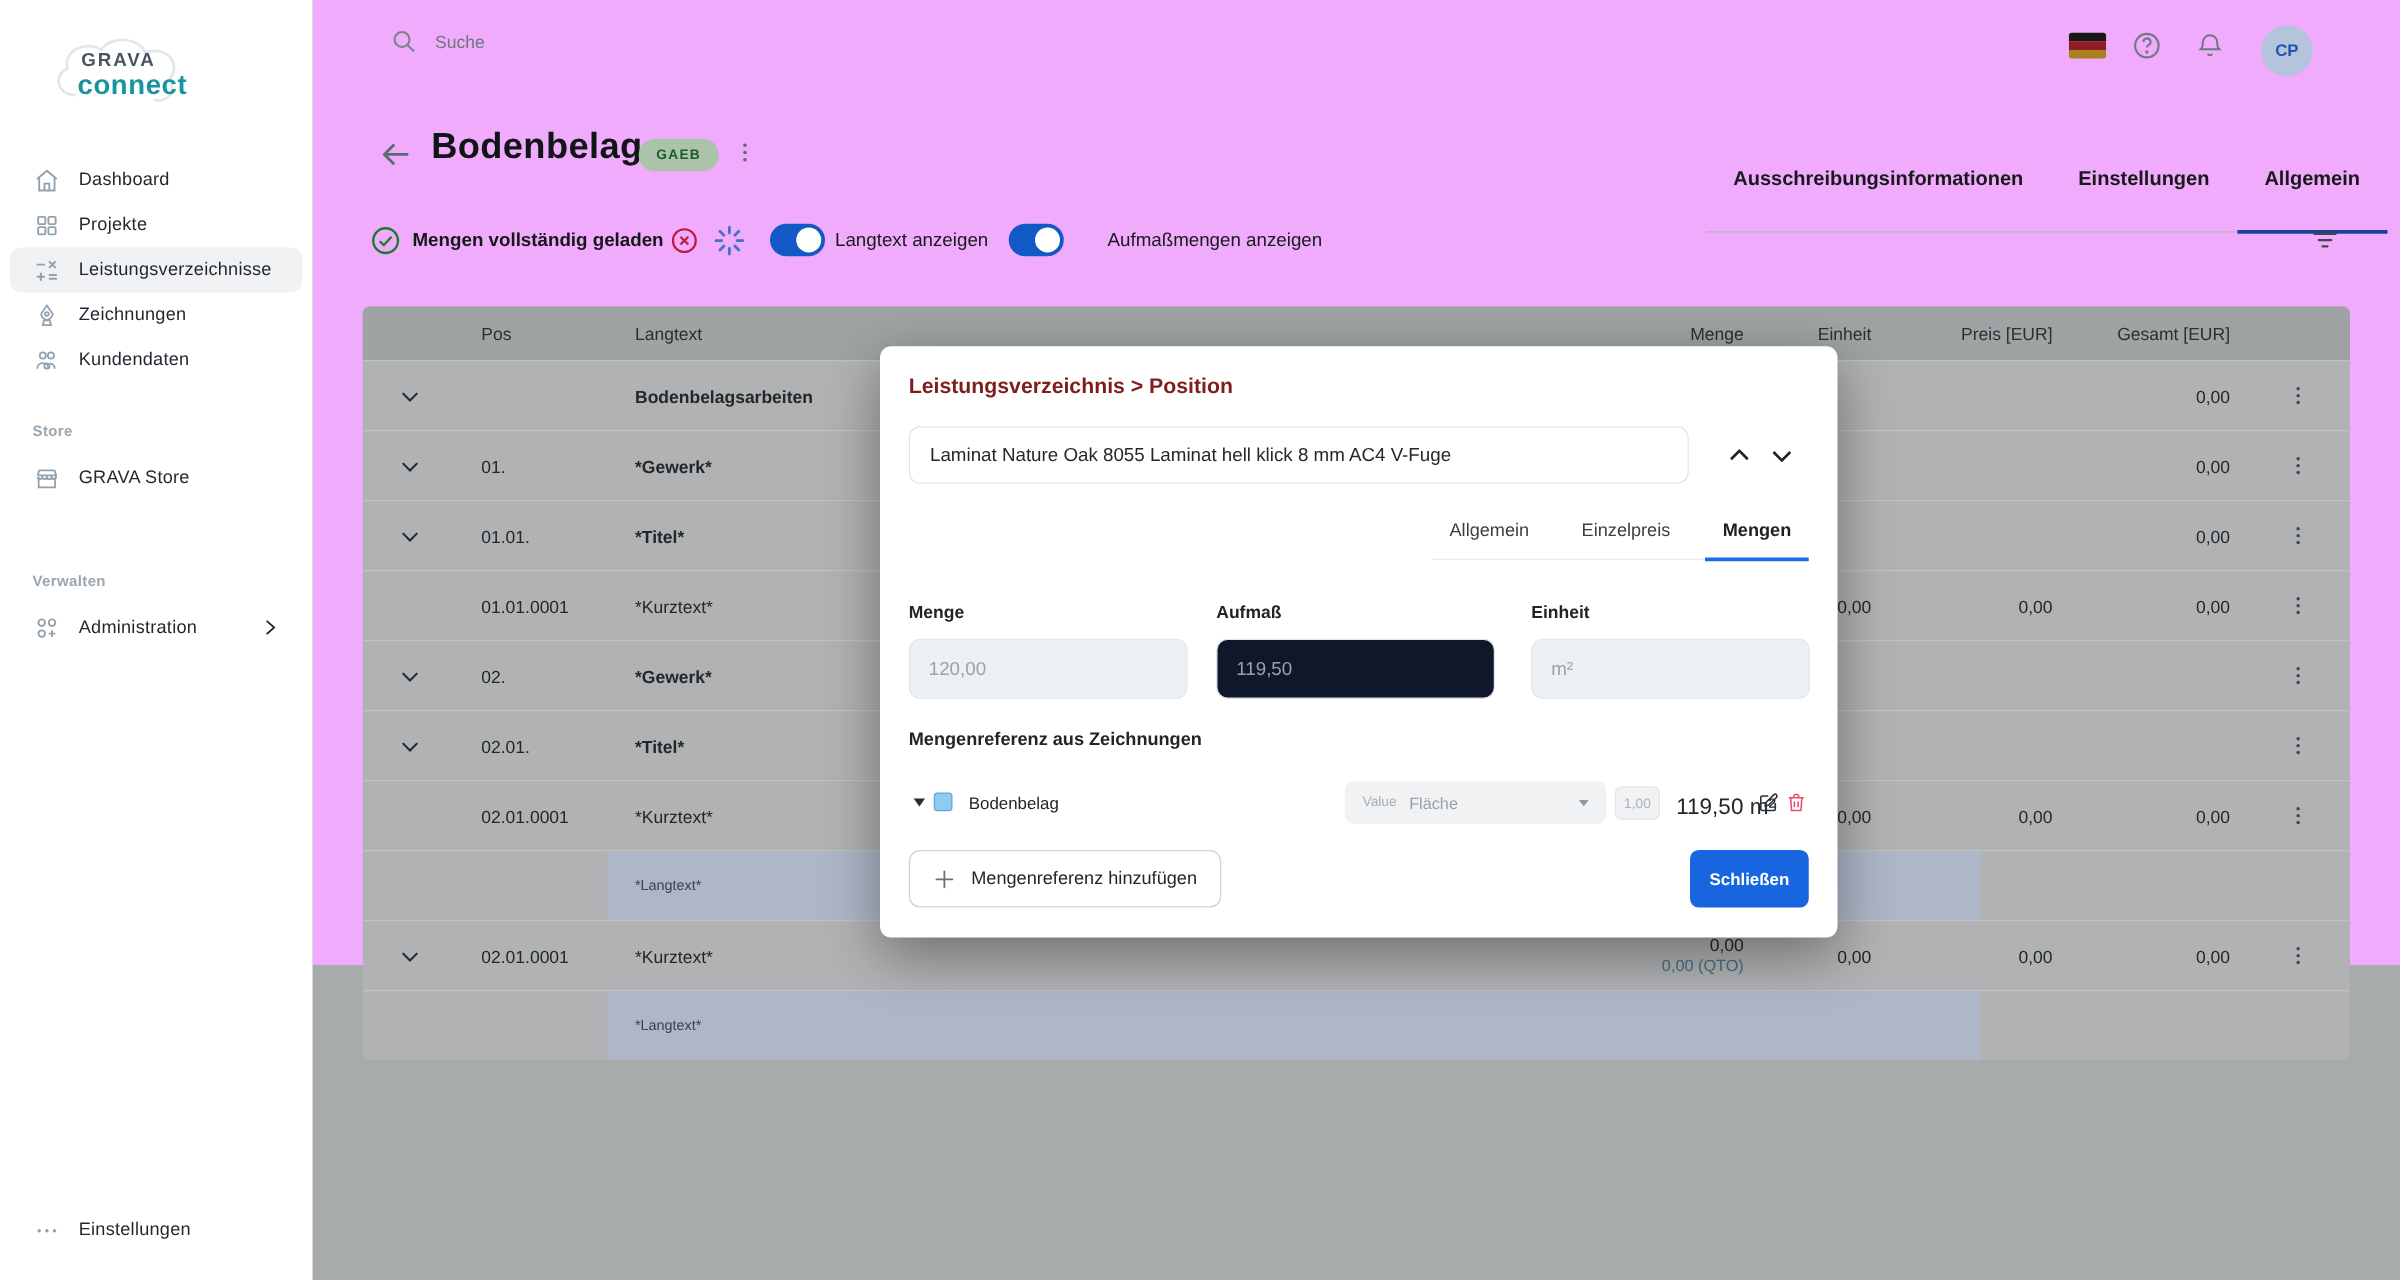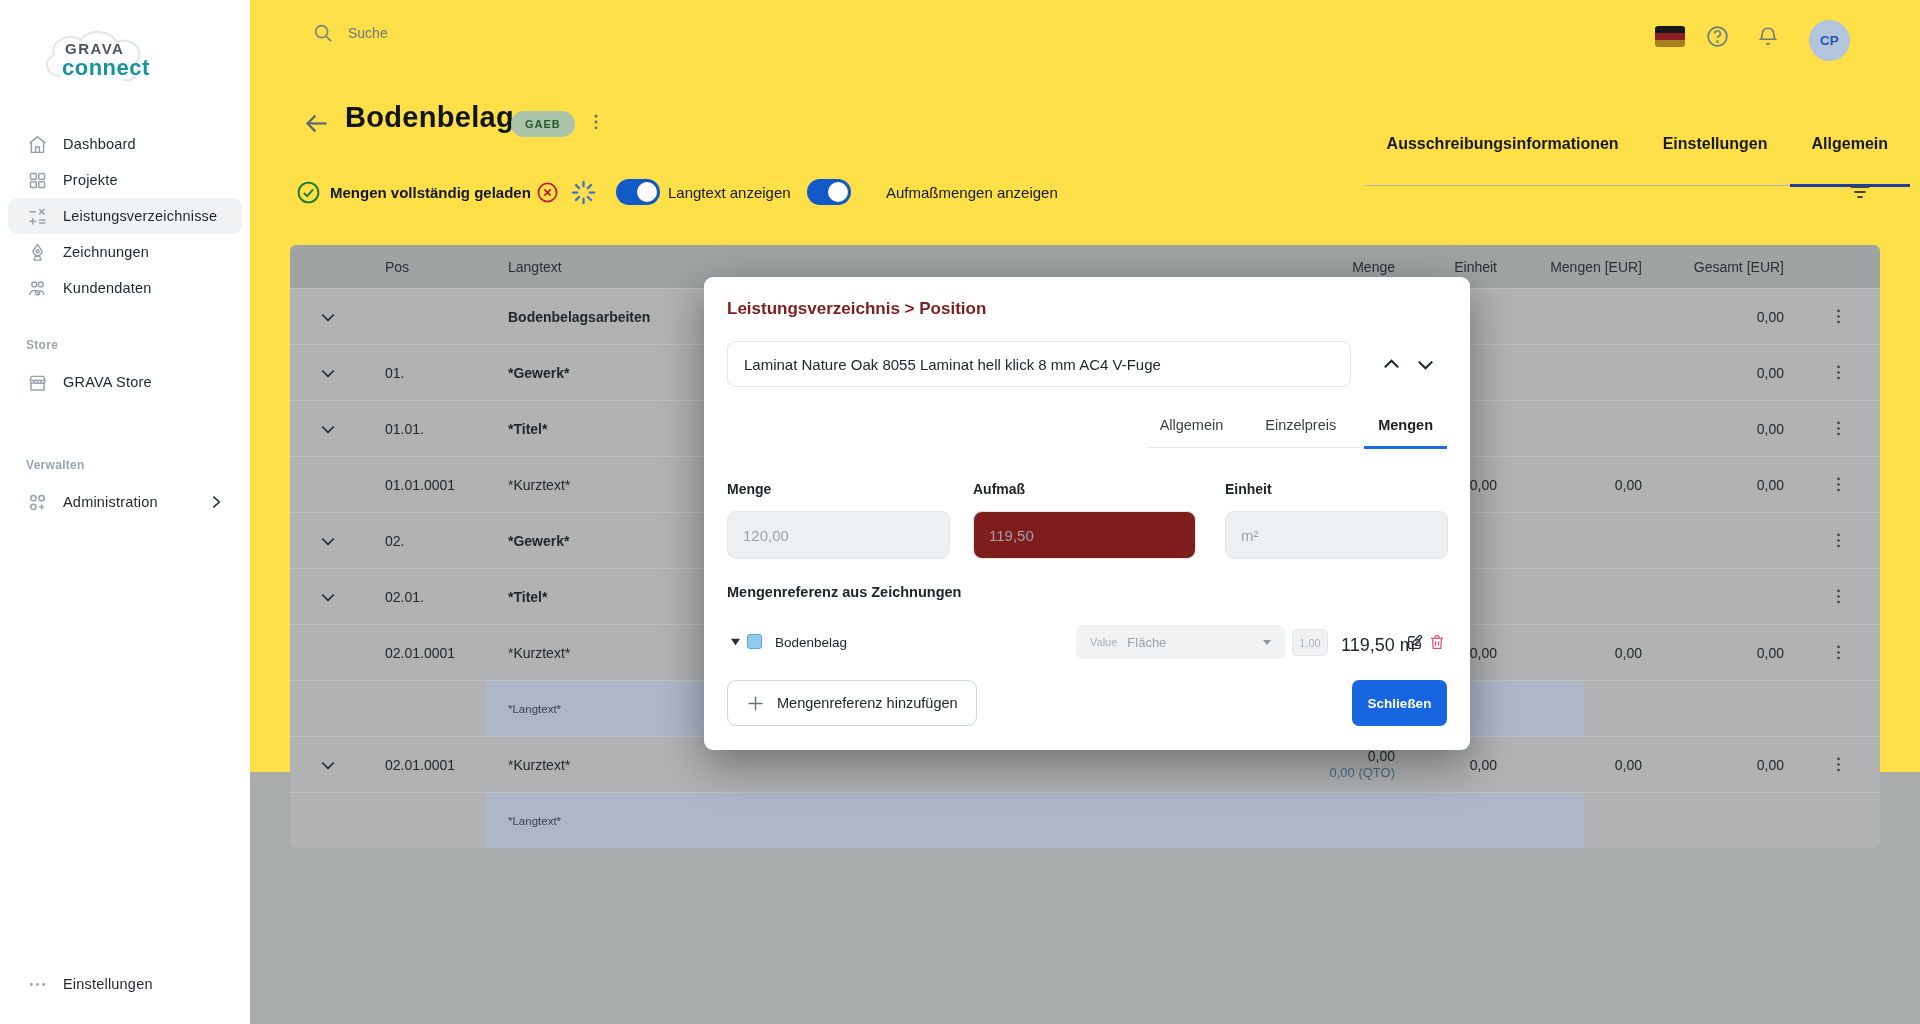--- a/index.html
+++ b/index.html
@@ -16,21 +16,21 @@
   .nav-item{display:flex;align-items:center;height:36px;margin:0 8px;padding:0 18px;border-radius:9px;cursor:pointer;}
   .nav-item.active{background:#f0f2f4;}
   .nav-icon{width:22px;height:22px;margin-right:15px;color:#93a1ad;display:flex;align-items:center;justify-content:center;flex:none;}
   .nav-icon svg{width:21px;height:21px;}
   .nav-label{font-size:14.5px;color:#1f262d;font-weight:500;letter-spacing:.2px;white-space:nowrap;}
   .side-section-title{margin:32px 0 12px 26px;font-size:12px;font-weight:600;color:#9aa6b0;letter-spacing:.3px;}
   .side-gap{height:26px;}
   .sidebar-footer{position:absolute;left:0;bottom:22px;width:250px;}
 
   
-  .main{position:absolute;left:250px;top:0;width:1670px;height:772px;background:#fde047;}
+  .main{position:absolute;left:250px;top:0;width:1670px;height:772px;background:#f0abfc;}
 
   
   .search-wrap{position:absolute;left:62px;top:22px;display:flex;align-items:center;}
   .search-input{margin-left:12px;width:320px;border:none;outline:none;background:transparent;font-size:14px;color:#4e565c;}
   .search-input::placeholder{color:#6d767d;}
   .flag{position:absolute;left:1405px;top:26px;width:30px;height:21px;border-radius:3px;overflow:hidden;cursor:pointer;}
   .flag div{height:7px;}
   .topbar-icon{position:absolute;cursor:pointer;display:flex;}
   .avatar{position:absolute;left:1559px;top:20px;width:41px;height:41px;border-radius:50%;background:#b3c4dc;display:flex;align-items:center;justify-content:center;font-size:13.5px;font-weight:700;color:#2257b0;cursor:pointer;}
 
@@ -70,21 +70,21 @@
 
   
   .modal{position:absolute;left:704px;top:277px;width:766px;height:473px;background:#ffffff;border-radius:9px;box-shadow:0 14px 45px rgba(0,0,0,.38);z-index:30;}
   .modal-title{position:absolute;left:23px;top:22px;font-size:17px;font-weight:700;color:#7f1d1d;}
   .pos-input{position:absolute;left:23px;top:64px;width:624px;height:46px;border:1px solid #e1e5e9;border-radius:9px;padding:0 16px;font-size:15px;color:#24282c;outline:none;}
   .nav-chev{position:absolute;top:76px;cursor:pointer;display:flex;}
   .mtabs{position:absolute;right:23px;top:140px;display:flex;gap:14px;border-bottom:1px solid #e9ecef;}
   .mtab{padding:0 14px 13px 14px;font-size:14.5px;font-weight:500;color:#3c4043;border-bottom:3px solid transparent;margin-bottom:-2px;cursor:pointer;white-space:nowrap;}
   .mtab.active{font-weight:700;color:#202124;border-bottom-color:#1a6ce8;}
   .f-label{position:absolute;top:204px;font-size:14px;font-weight:700;color:#212529;}
-  .f-input{position:absolute;top:234px;width:223px;height:48px;border-radius:9px;border:1px solid #e1e5e9;background:#7f1d1d;padding:0 15px;font-size:15px;color:#99a1a9;outline:none;}
+  .f-input{position:absolute;top:234px;width:223px;height:48px;border-radius:9px;border:1px solid #e1e5e9;background:#0f172a;padding:0 15px;font-size:15px;color:#99a1a9;outline:none;}
   .f-input:disabled{background:#edf0f3;border-color:#e3e7ea;color:#9aa2aa;}
   .ref-title{position:absolute;left:23px;top:307px;font-size:14.5px;font-weight:700;color:#212529;}
   .ref-caret{position:absolute;left:26px;top:359px;cursor:pointer;display:flex;}
   .swatch{position:absolute;left:43px;top:357px;width:15px;height:15px;border-radius:3px;background:#8fcbf0;border:1.5px solid #57a8d9;}
   .ref-name{position:absolute;left:71px;top:358px;font-size:13.5px;color:#212529;}
   .ref-select{position:absolute;left:372px;top:348px;width:209px;height:34px;border-radius:7px;background:#f0f2f4;display:flex;align-items:center;padding:0 12px 0 14px;}
   .ref-select .sl{font-size:11px;color:#a9b0b7;}
   .ref-select .sv{font-size:13px;color:#99a1a8;margin-left:10px;}
   .ref-select .sc{margin-left:auto;display:flex;}
   .ref-factor{position:absolute;left:588px;top:352px;width:36px;height:27px;border-radius:5px;border:1px solid #e3e7ea;background:#f0f2f4;text-align:center;font-size:11px;color:#abb2b9;outline:none;padding:0;}
@@ -311,21 +311,21 @@
       </span>
     </div>
 
     <div class="table">
       <div class="tgrid thead">
         <div></div>
         <div class="c-pos">Pos</div>
         <div class="c-kurz">Langtext</div>
         <div class="c-num">Menge</div>
         <div class="c-num">Einheit</div>
-        <div class="c-num">Mengen [EUR]</div>
+        <div class="c-num">Preis [EUR]</div>
         <div class="c-num">Gesamt [EUR]</div>
         <div></div>
       </div>
       <div id="table-body">
           <div class="tgrid trow">
             <div class="c-chev">
               <span class="rowbtn">
                 <svg width="20" height="20" viewBox="0 0 24 24" fill="none" stroke="#23282c" stroke-width="2">
                   <polyline points="5 9 12 16 19 9"></polyline>
                 </svg>

